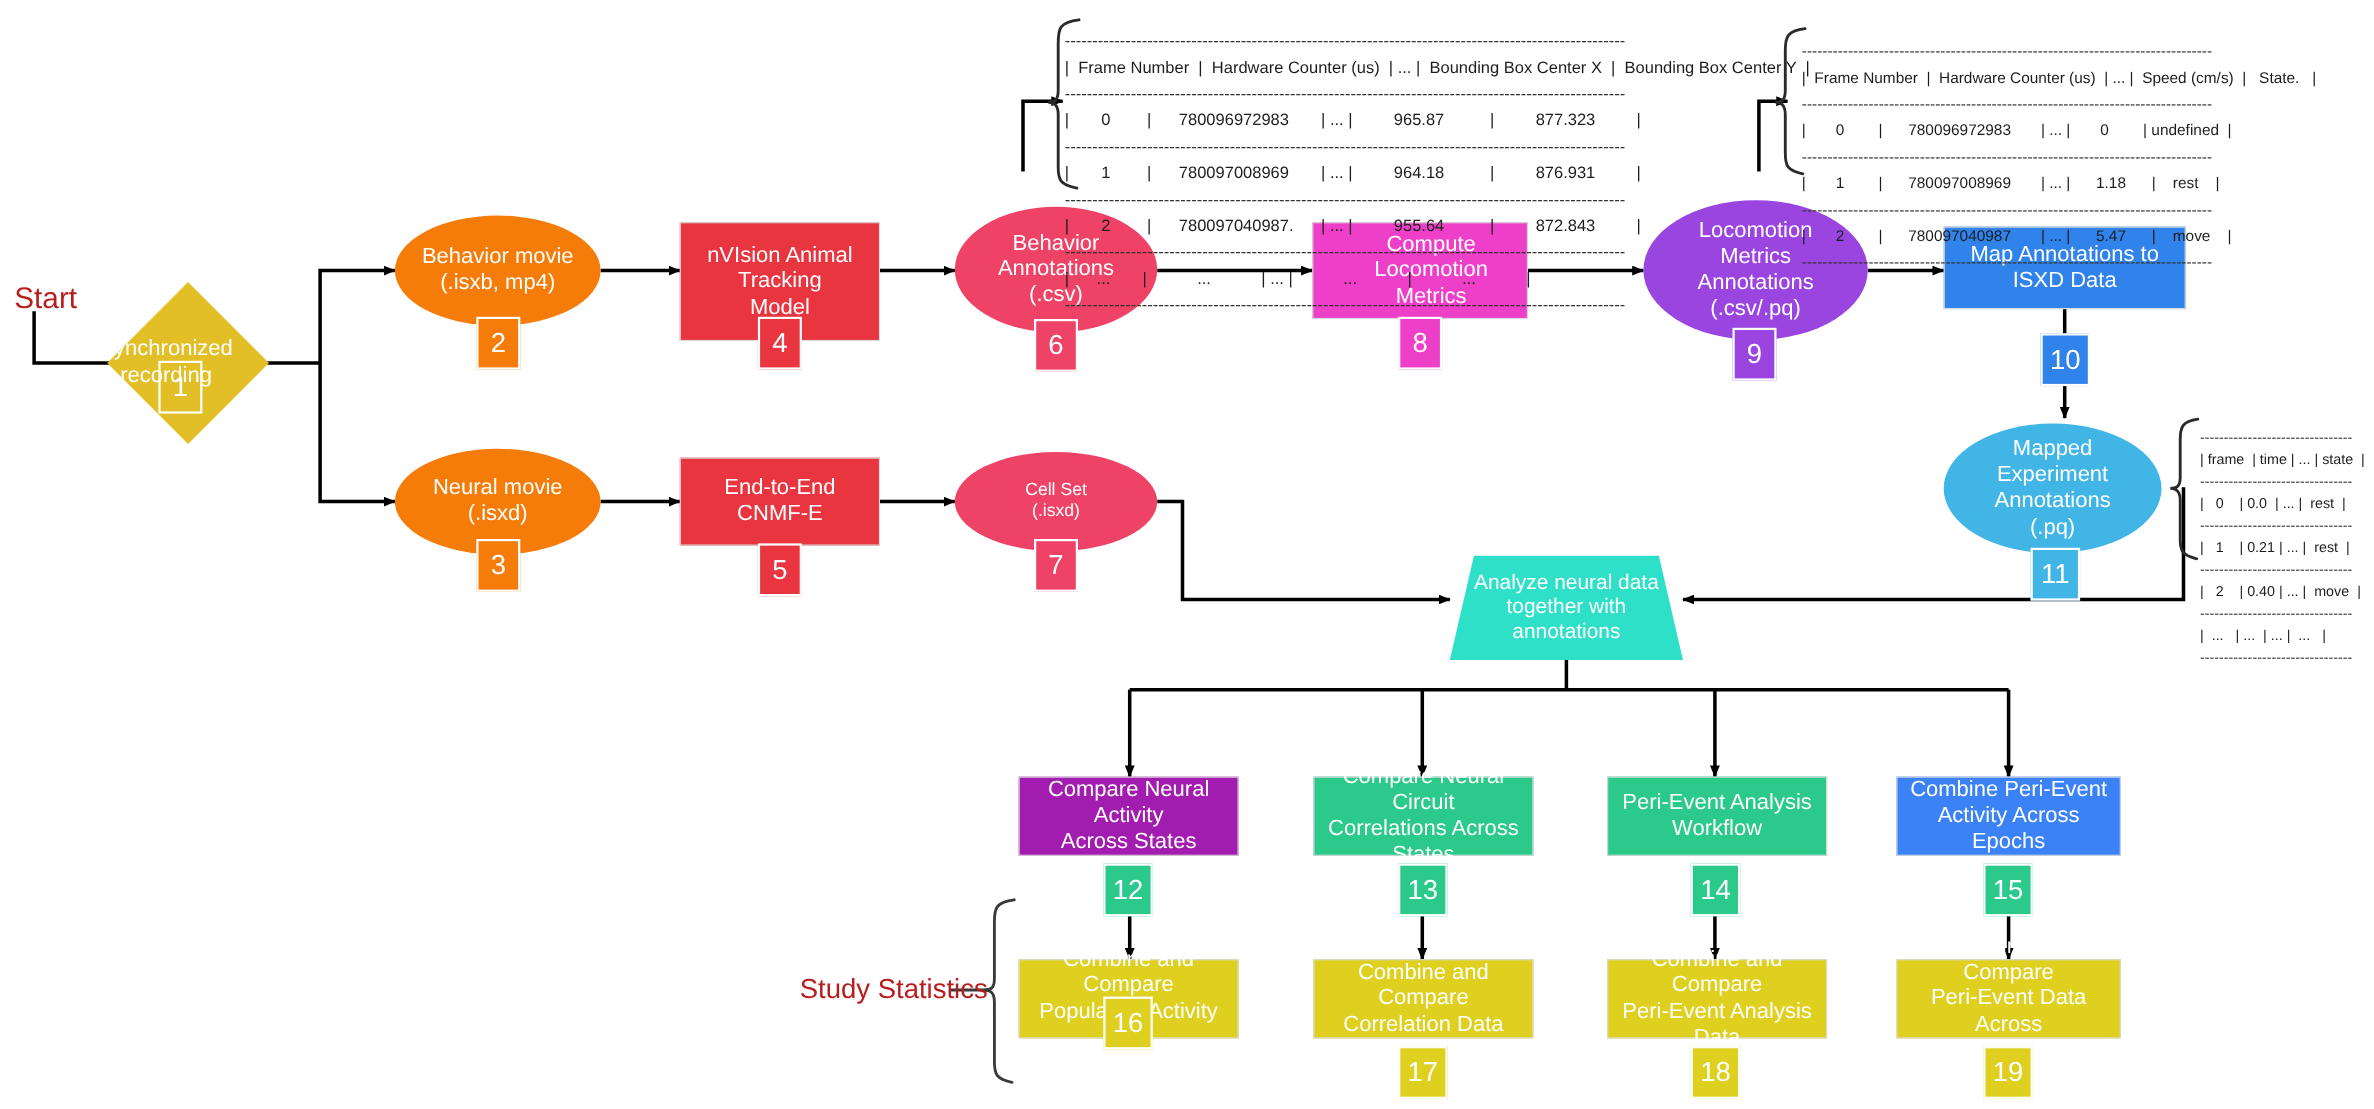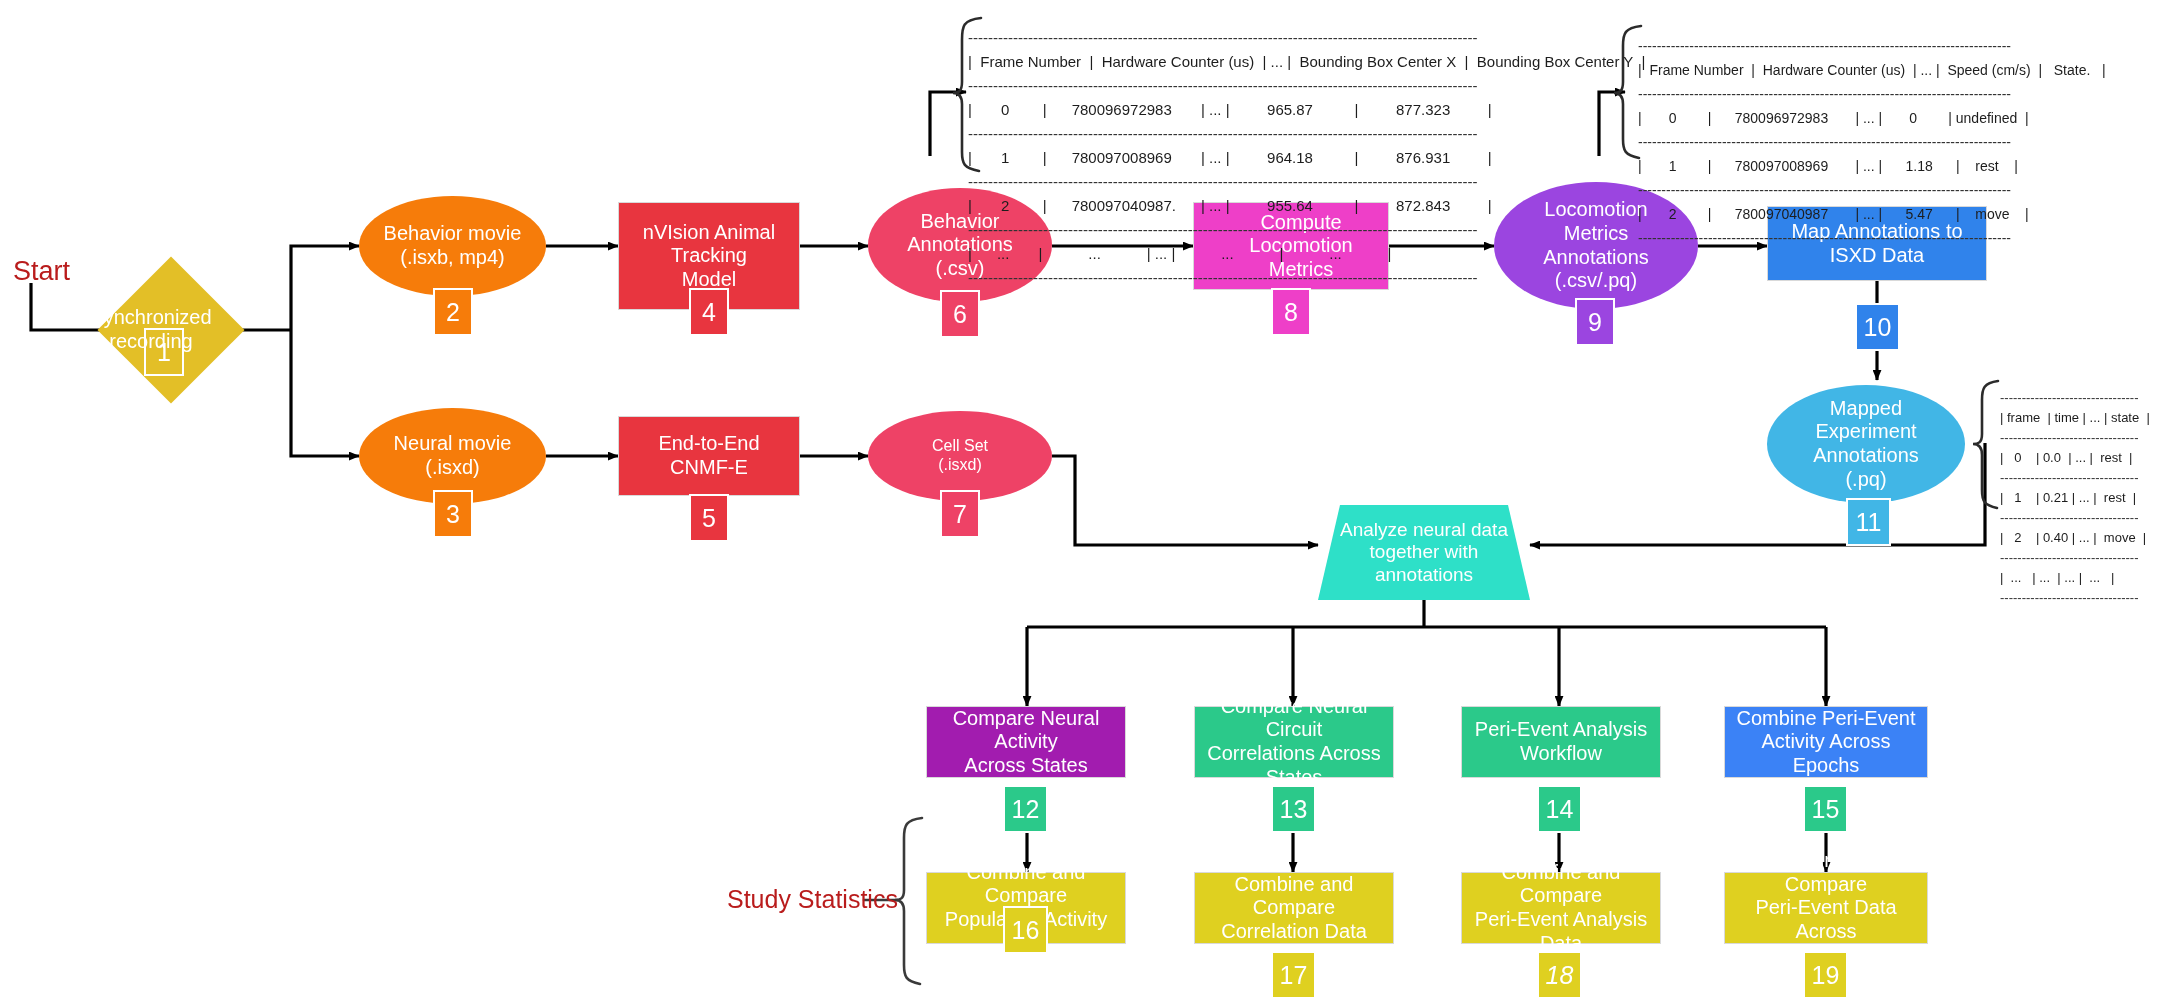--- a/index.html
+++ b/index.html
@@ -246,21 +246,21 @@
   <div class="node rect" style="left:1194px;top:872px;width:200px;height:72px;background:#DFD020;font-size:20px;">
     <span class="lbl">Combine and Compare
 Correlation Data</span>
   </div>
   <div class="badge" style="left:1271px;top:951px;width:45px;height:48px;background:#DFD020;">17</div>
 
   <div class="node rect" style="left:1461px;top:872px;width:200px;height:72px;background:#DFD020;font-size:20px;">
     <span class="lbl">Combine and Compare
 Peri-Event Analysis Data</span>
   </div>
-  <div class="badge" style="left:1537px;top:951px;width:45px;height:48px;background:#DFD020;font-style:italic;">18</div>
+  <div class="badge" style="left:1537px;top:951px;width:45px;height:48px;background:#DFD020;">18</div>
 
   <div class="node rect" style="left:1724px;top:872px;width:204px;height:72px;background:#DFD020;font-size:20px;">
     <span class="lbl">Combine and Compare
 Peri-Event Data Across
 Epochs</span>
   </div>
   <div class="badge" style="left:1803px;top:951px;width:45px;height:48px;background:#DFD020;">19</div>
 
   <div class="tbl" id="tbl-behavior" style="left:968px;top:26px;font-size:15px;line-height:24px;"><span class="sep">------------------------------------------------------------------------------------------------------</span><span class="row">|  Frame Number  |  Hardware Counter (us)  | ... |  Bounding Box Center X  |  Bounding Box Center Y  |</span><span class="sep">------------------------------------------------------------------------------------------------------</span><span class="row">|       0        |      780096972983       | ... |         965.87          |         877.323         |</span><span class="sep">------------------------------------------------------------------------------------------------------</span><span class="row">|       1        |      780097008969       | ... |         964.18          |         876.931         |</span><span class="sep">------------------------------------------------------------------------------------------------------</span><span class="row">|       2        |      780097040987.      | ... |         955.64          |         872.843         |</span><span class="sep">------------------------------------------------------------------------------------------------------</span><span class="row">|      ...       |           ...           | ... |           ...           |           ...           |</span><span class="sep">------------------------------------------------------------------------------------------------------</span></div>
 

